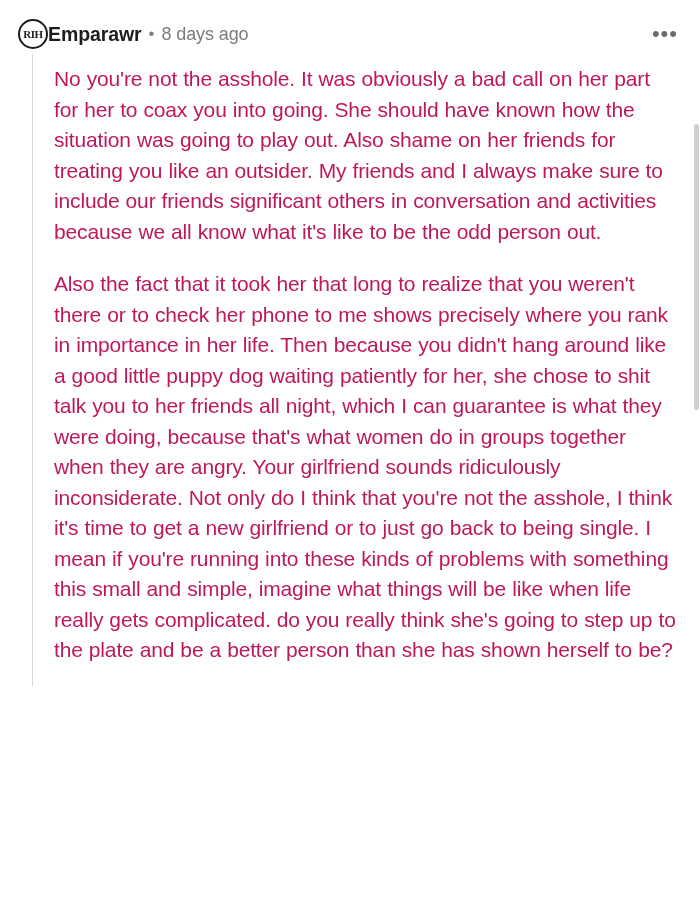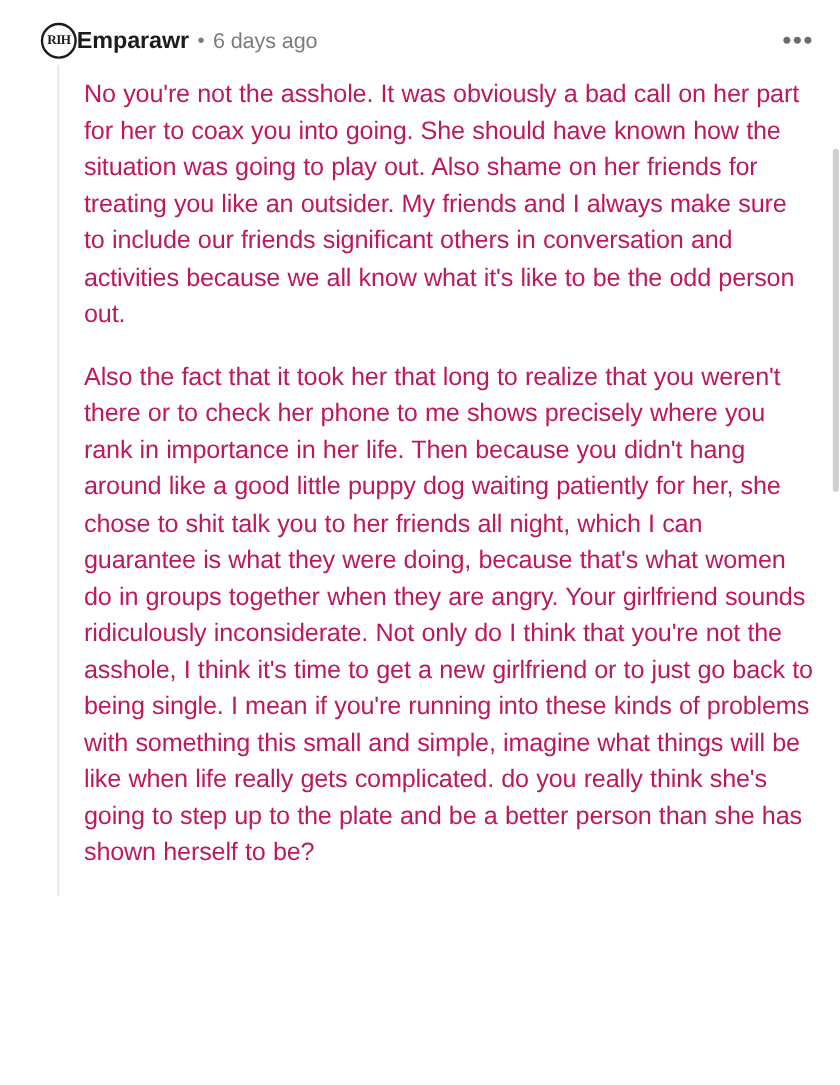--- a/index.html
+++ b/index.html
@@ -14,21 +14,21 @@
     color: #1c1c1c;
     overflow: hidden;
     position: relative;
   }
 
   .comment {
     position: relative;
     width: 700px;
     height: 904px;
     box-sizing: border-box;
-    padding: 14px 0 0 16px;
+    padding: 14px 0 0 0;
     background: #ffffff;
   }
 
   
   .header {
     display: flex;
     align-items: center;
     padding: 0 14px 0 18px;
     height: 40px;
   }
@@ -136,21 +136,21 @@
 <body>
 
 <div class="comment">
 
   <div class="header">
     <div class="avatar">
       <span class="avatar-text">RIH</span>
     </div>
     <span class="username">Emparawr</span>
     <span class="dot-sep">•</span>
-    <span class="timestamp">6 days ago</span>
+    <span class="timestamp">8 days ago</span>
     <span class="spacer"></span>
     <span class="overflow-menu">•••</span>
   </div>
 
   <div class="body-wrap">
     <div class="thread-line"></div>
     <p class="para">No you're not the asshole. It was obviously a bad call on her part for her to coax you into going. She should have known how the situation was going to play out. Also shame on her friends for treating you like an outsider. My friends and I always make sure to include our friends significant others in conversation and activities because we all know what it's like to be the odd person out.</p>
     <p class="para">Also the fact that it took her that long to realize that you weren't there or to check her phone to me shows precisely where you rank in importance in her life. Then because you didn't hang around like a good little puppy dog waiting patiently for her, she chose to shit talk you to her friends all night, which I can guarantee is what they were doing, because that's what women do in groups together when they are angry. Your girlfriend sounds ridiculously inconsiderate. Not only do I think that you're not the asshole, I think it's time to get a new girlfriend or to just go back to being single. I mean if you're running into these kinds of problems with something this small and simple, imagine what things will be like when life really gets complicated. do you really think she's going to step up to the plate and be a better person than she has shown herself to be?</p>
   </div>
 

